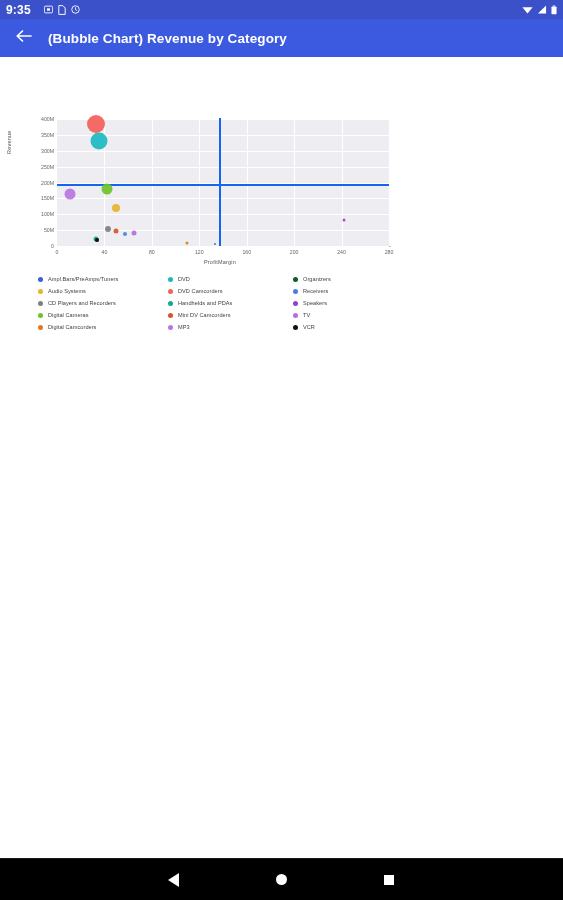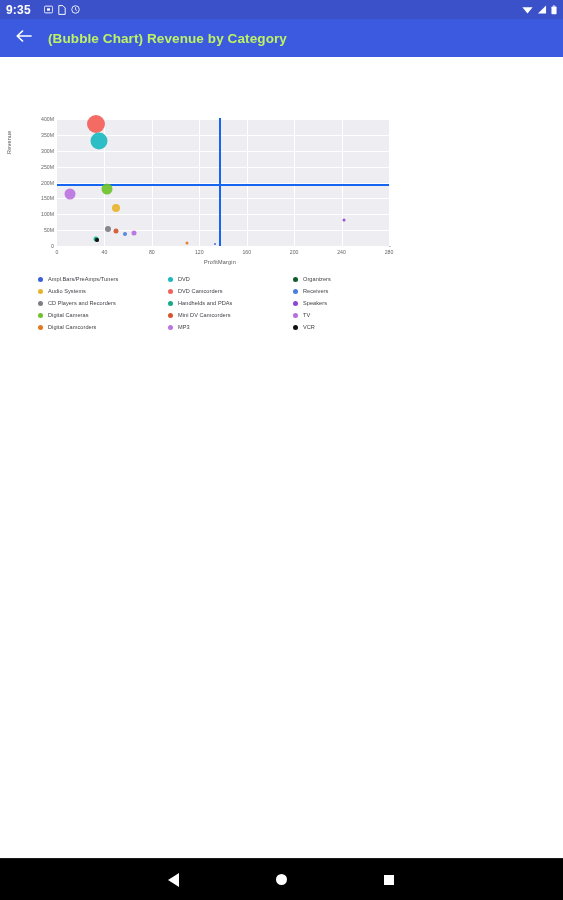--- a/index.html
+++ b/index.html
@@ -26,21 +26,21 @@
   .status-right { display: flex; align-items: center; gap: 4px; }
   .si { display: inline-flex; align-items: center; justify-content: center; }
 
   
   .app-bar {
     height: 38px;
     background: #3b5ae0;
     display: flex;
     align-items: center;
     padding: 0 10px;
-    color: #bef264;
+    color: #ffffff;
     box-shadow: 0 1px 2px rgba(0,0,0,0.18);
   }
   .back-btn {
     width: 26px; height: 26px;
     display: flex; align-items: center; justify-content: center;
     cursor: pointer;
     margin-right: 12px;
   }
   .app-title {
     font-size: 13.5px;

